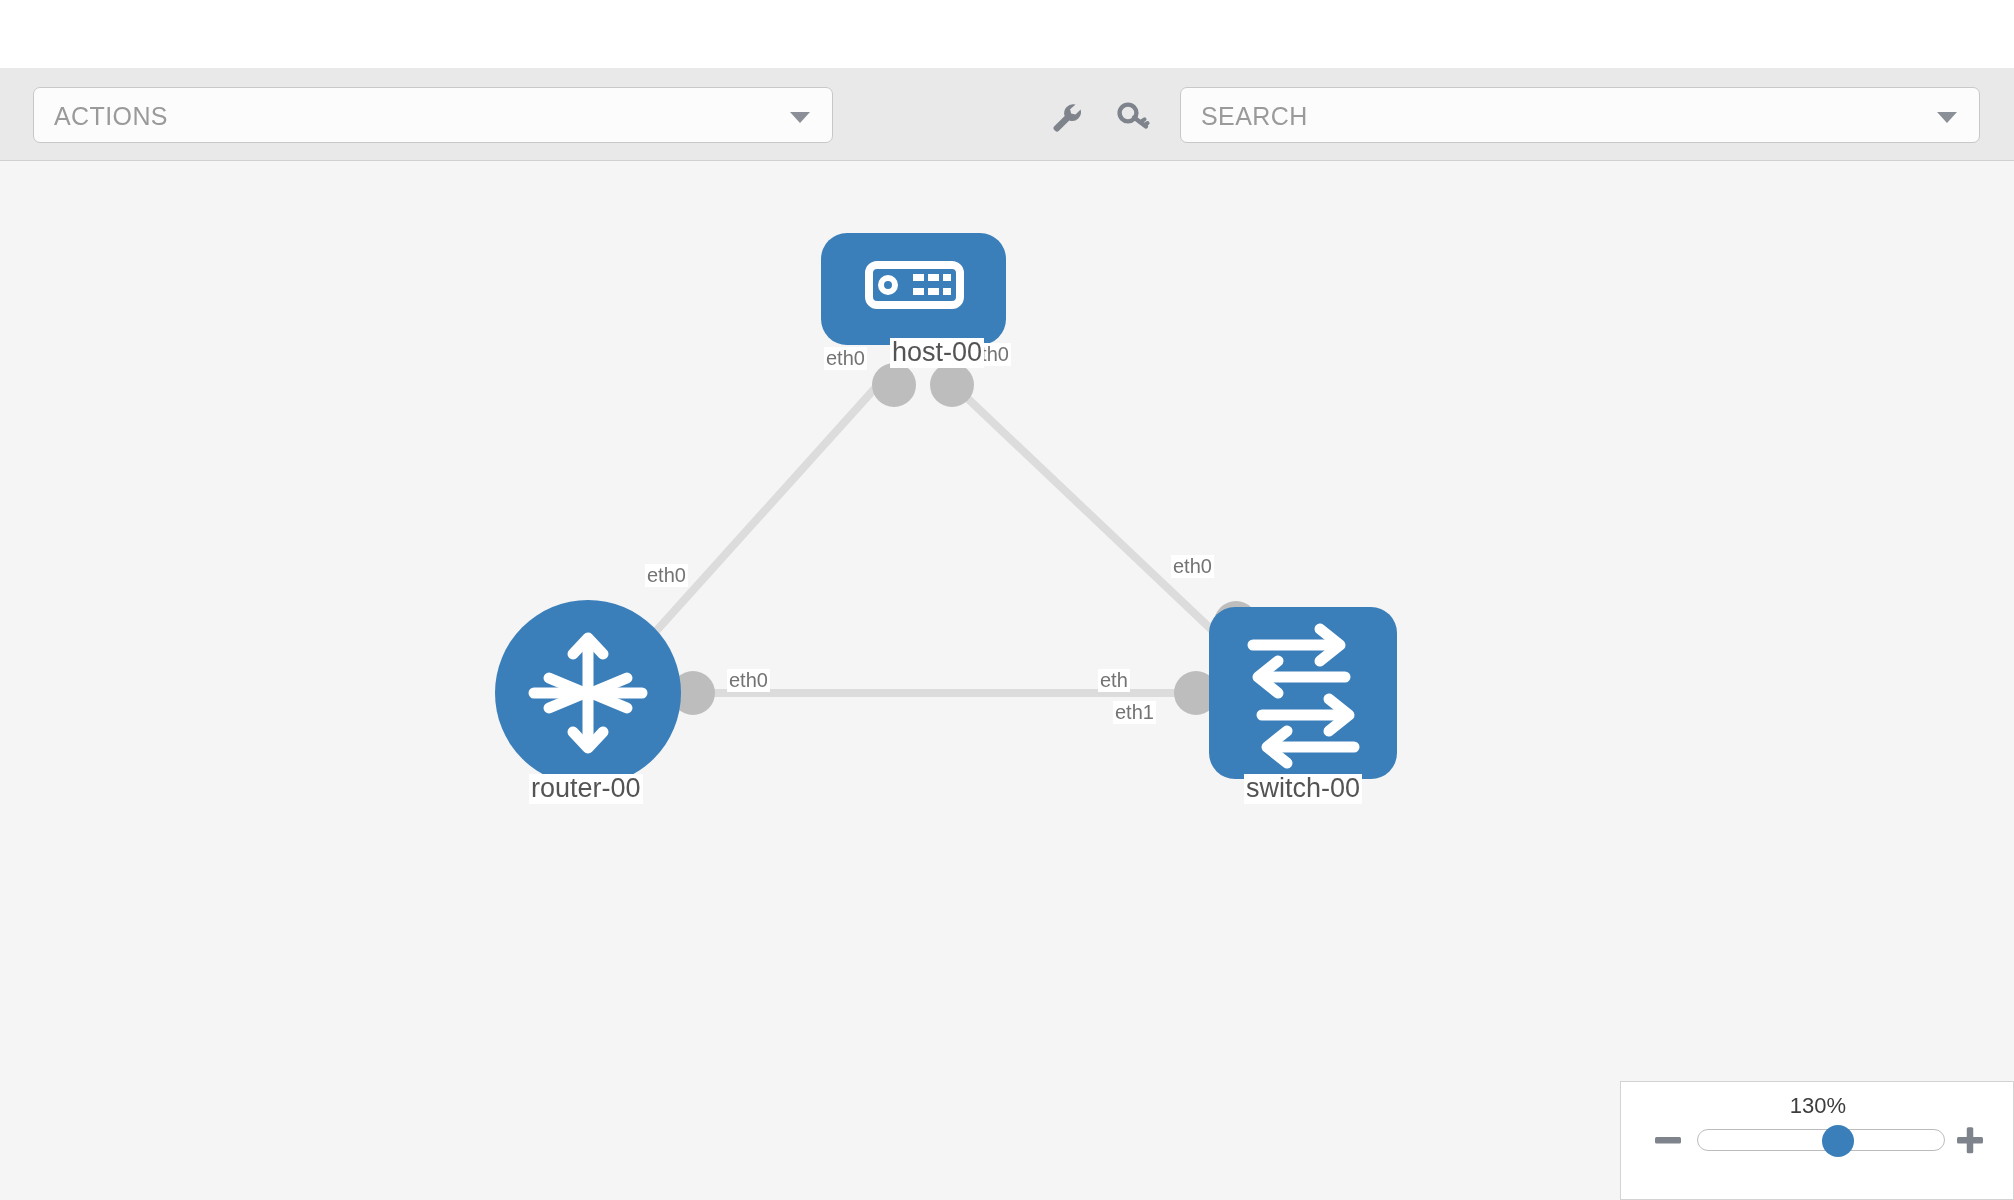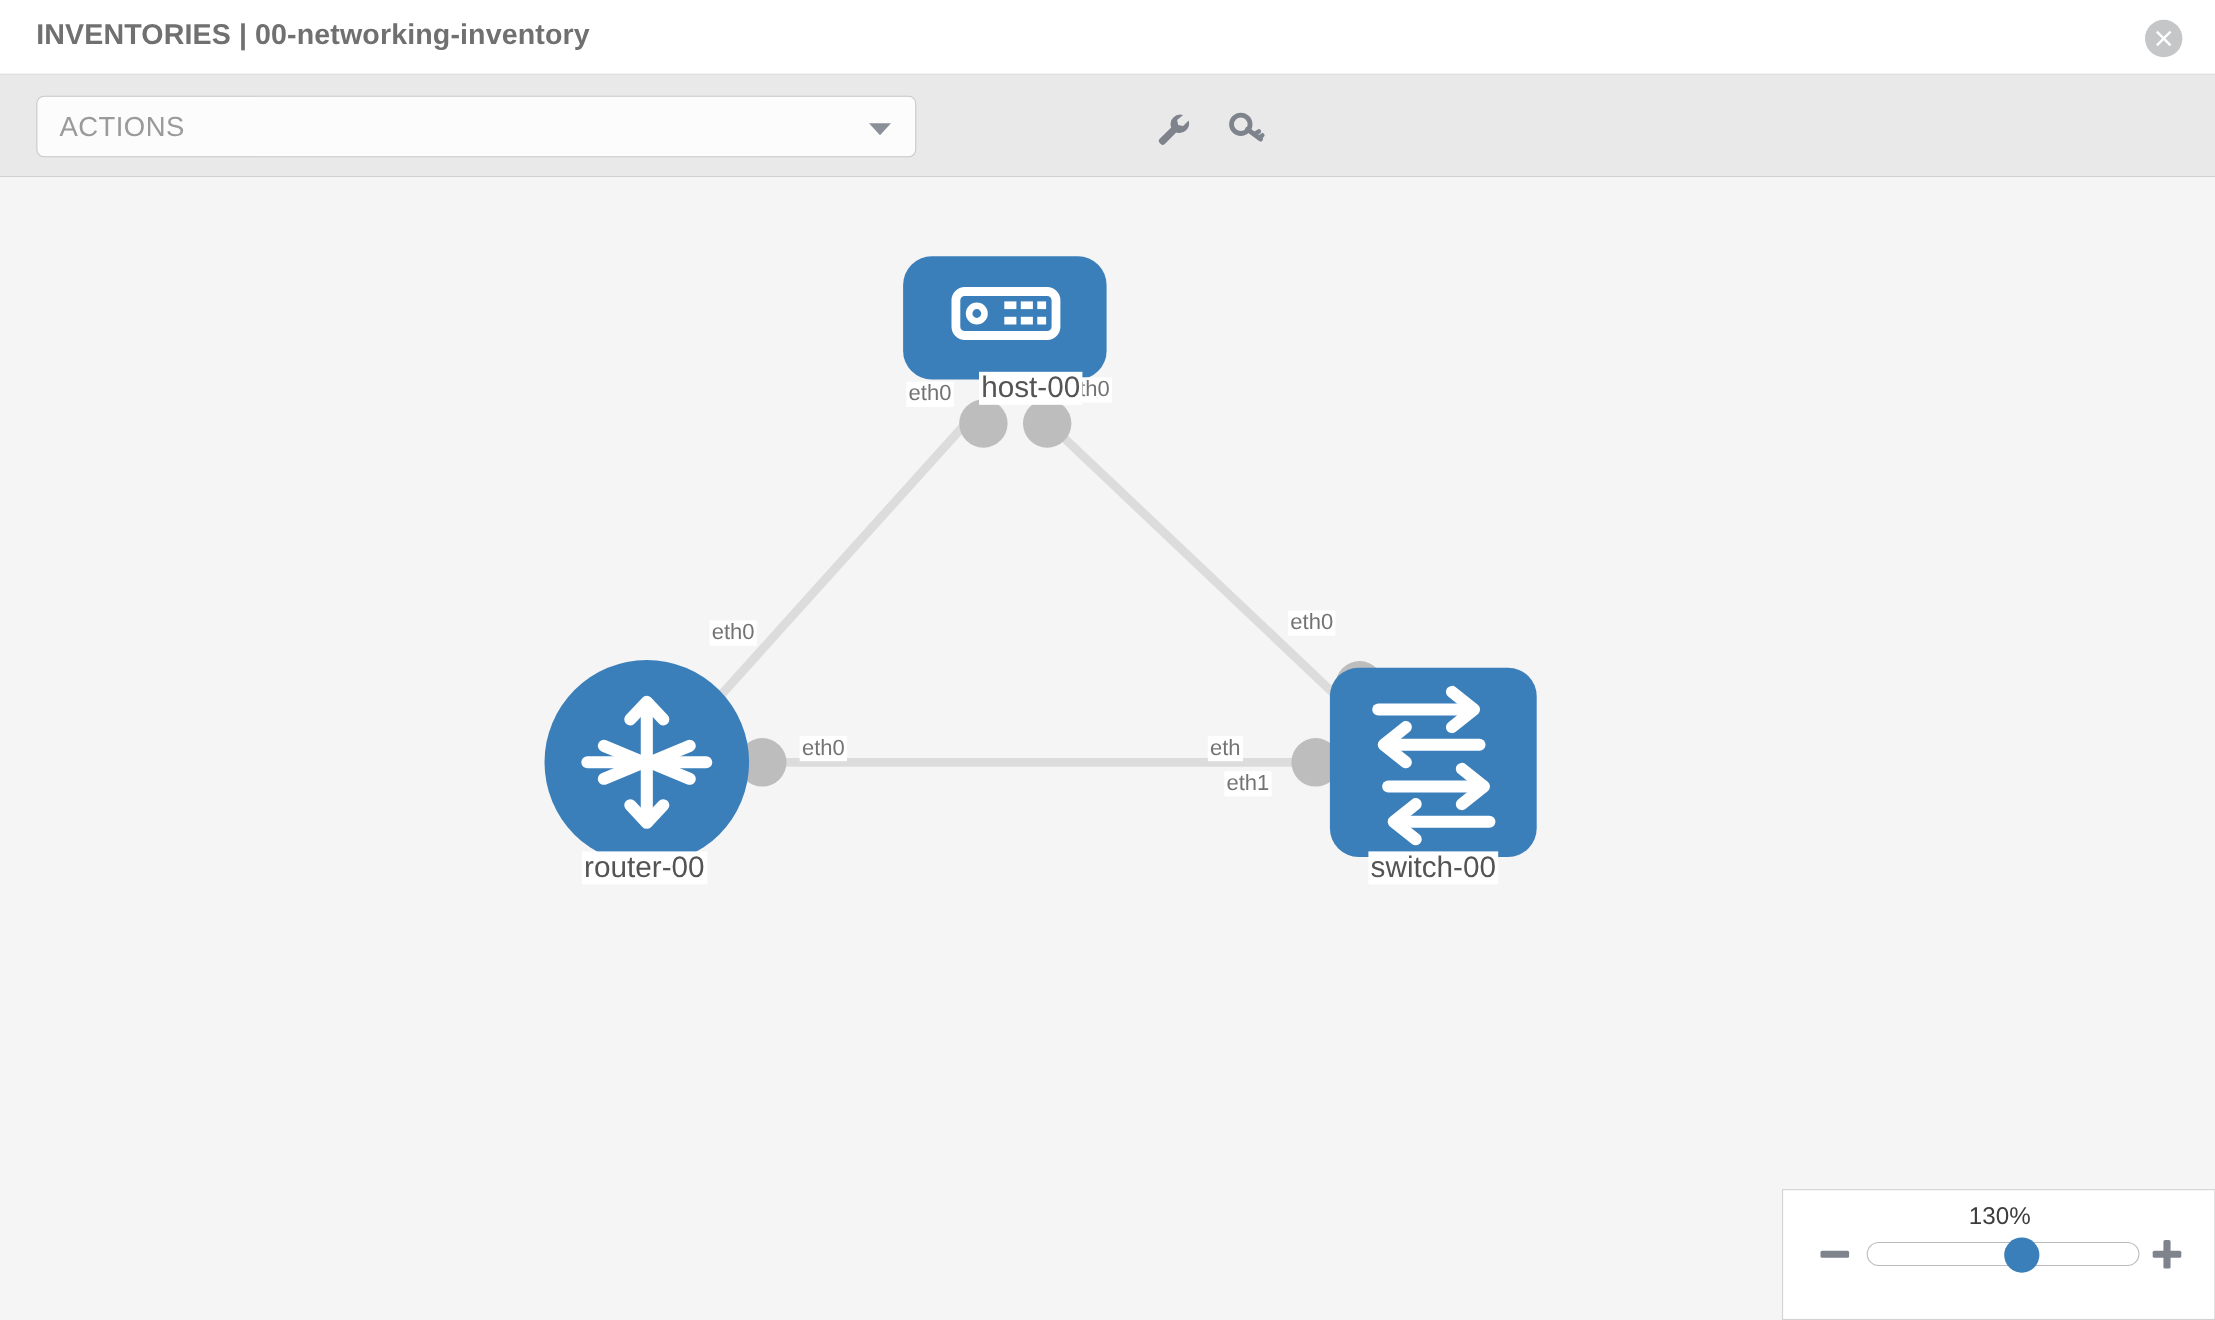--- a/index.html
+++ b/index.html
@@ -205,28 +205,20 @@
     border-radius: 50%;
     background: #3a7fba;
     cursor: pointer;
   }
 </style>
 </head>
 <body>
 
 <div class="app">
 
-  <div class="header">
-    <div class="header-title">INVENTORIES | 00-networking-inventory</div>
-    <div class="close-btn">
-      <svg width="34" height="34" viewBox="0 0 34 34" aria-hidden="true">
-        <path d="M11.5 10 L17 15.5 L22.5 10 L24 11.5 L18.5 17 L24 22.5 L22.5 24 L17 18.5 L11.5 24 L10 22.5 L15.5 17 L10 11.5 Z" fill="#ffffff"></path>
-      </svg>
-    </div>
-  </div>
 
   <div class="toolbar">
 
     <div class="actions-select">
       <span class="actions-label">ACTIONS</span>
       <span class="caret"></span>
     </div>
 
     <div class="tool-icon wrench">
       <svg width="40" height="40" viewBox="0 0 40 40" aria-hidden="true">
@@ -236,20 +228,24 @@
 
     <div class="tool-icon key">
       <svg width="40" height="40" viewBox="0 0 40 40" aria-hidden="true">
         <circle cx="15" cy="17" r="8.4" fill="none" stroke="#7e838c" stroke-width="4.4"></circle>
         <path d="M21 21.5 L33 30.5" stroke="#7e838c" stroke-width="4.4" stroke-linecap="round"></path>
         <path d="M27.2 26.2 L31.5 23.4" stroke="#7e838c" stroke-width="4.0" stroke-linecap="round"></path>
         <path d="M31.3 29.2 L34.6 27.0" stroke="#7e838c" stroke-width="4.0" stroke-linecap="round"></path>
       </svg>
     </div>
 
+    <div class="search-box">
+      <span class="search-label">SEARCH</span>
+      <span class="caret"></span>
+    </div>
   </div>
 
   <div class="canvas">
 
     <svg class="topology-svg" viewBox="0 0 2014 1039">
 
       <g>
         <line x1="886" y1="215" x2="640" y2="488" stroke="#dcdcdc" stroke-width="8"></line>
         <line x1="944" y1="215" x2="1232" y2="488" stroke="#dcdcdc" stroke-width="8"></line>
         <line x1="665" y1="532" x2="1222" y2="532" stroke="#dcdcdc" stroke-width="8"></line>

